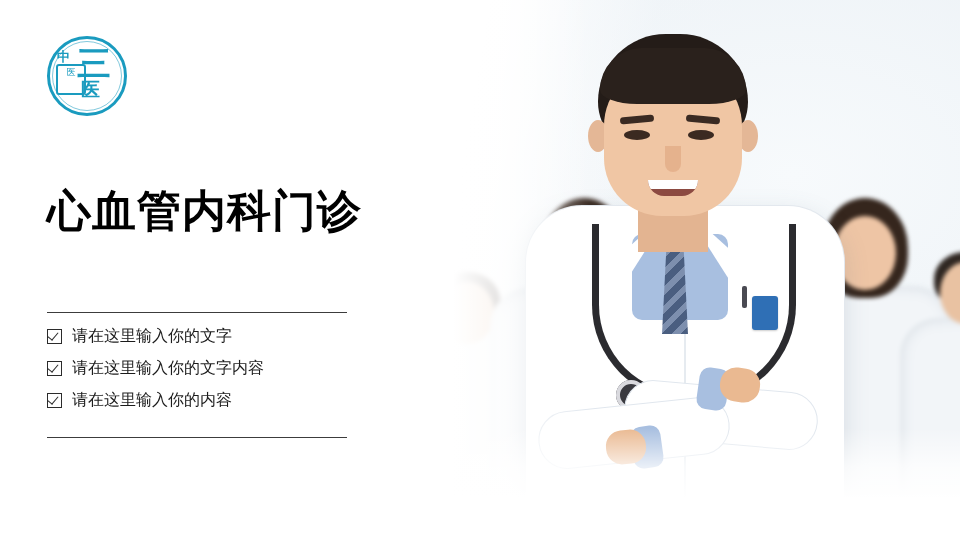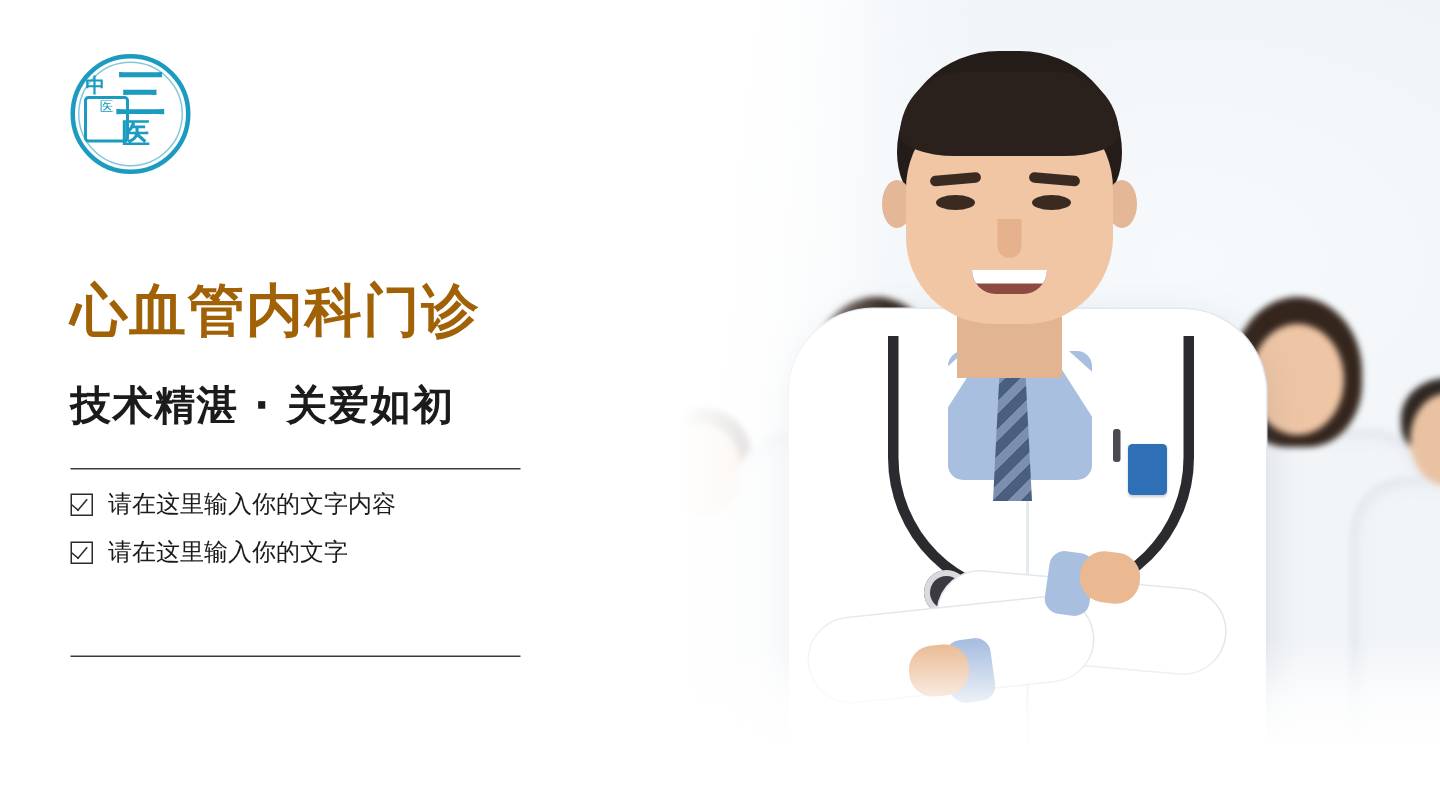--- a/index.html
+++ b/index.html
@@ -66,21 +66,21 @@
   .logo{position:absolute;left:47px;top:36px;width:80px;height:80px;}
   .logo .ring{position:absolute;inset:0;border-radius:50%;border:3px solid #1a9bbf;}
   .logo .ring2{position:absolute;inset:5px;border-radius:50%;border:1px solid #1a9bbf;opacity:.55;}
   .logo .seal{position:absolute;left:9px;top:28px;width:26px;height:26px;border:2px solid #1a9bbf;border-radius:3px;
       color:#1a9bbf;font-size:9px;line-height:11px;text-align:center;padding-top:1px;font-family:"DejaVu Sans",sans-serif;}
   .logo .big{position:absolute;left:30px;top:10px;color:#1a9bbf;font-size:34px;line-height:34px;font-weight:700;font-family:"DejaVu Sans",sans-serif;}
   .logo .small{position:absolute;left:34px;top:44px;color:#1a9bbf;font-size:19px;line-height:19px;font-weight:700;font-family:"DejaVu Sans",sans-serif;}
   .logo .mini{position:absolute;left:10px;top:12px;color:#1a9bbf;font-size:13px;font-weight:700;font-family:"DejaVu Sans",sans-serif;}
 
   
-  .title{position:absolute;left:47px;top:182px;font-size:38px;font-weight:700;color:#a16207;letter-spacing:1px;
+  .title{position:absolute;left:47px;top:182px;font-size:44px;font-weight:700;color:#000000;letter-spacing:1px;
          font-family:"DejaVu Sans",sans-serif;}
   .subtitle{position:absolute;left:47px;top:252px;font-size:27px;font-weight:700;color:#1b1b1b;letter-spacing:1px;
          font-family:"DejaVu Sans",sans-serif;}
   .rule{position:absolute;left:47px;width:300px;height:1px;background:#3c3c3c;}
   .rule.top{top:312px;}
   .rule.bottom{top:437px;}
   .bullets{position:absolute;left:47px;top:326px;width:340px;}
   .bullet{display:flex;align-items:center;margin-bottom:11px;font-size:16px;color:#1b1b1b;
           font-family:"DejaVu Sans",sans-serif;}
   .bullet .box{width:13px;height:13px;border:1px solid #2b2b2b;margin-right:10px;position:relative;flex:none;}
@@ -172,31 +172,34 @@
   <div class="logo">
     <div class="ring"></div>
     <div class="ring2"></div>
     <div class="mini">中</div>
     <div class="big">三</div>
     <div class="small">医</div>
     <div class="seal">医</div>
   </div>
 
   <div class="title">心血管内科门诊</div>
-  <div class="subtitle">技术精湛 · 关爱如初</div>
 
   <div class="rule top"></div>
 
   <div class="bullets">
     <div class="bullet">
       <span class="box"></span>
-      <span>请在这里输入你的文字内容</span>
+      <span>请在这里输入你的文字</span>
     </div>
     <div class="bullet">
       <span class="box"></span>
-      <span>请在这里输入你的文字</span>
+      <span>请在这里输入你的文字内容</span>
+    </div>
+    <div class="bullet">
+      <span class="box"></span>
+      <span>请在这里输入你的内容</span>
     </div>
   </div>
 
   <div class="rule bottom"></div>
 
 
 </div>
 
 </body></html>

